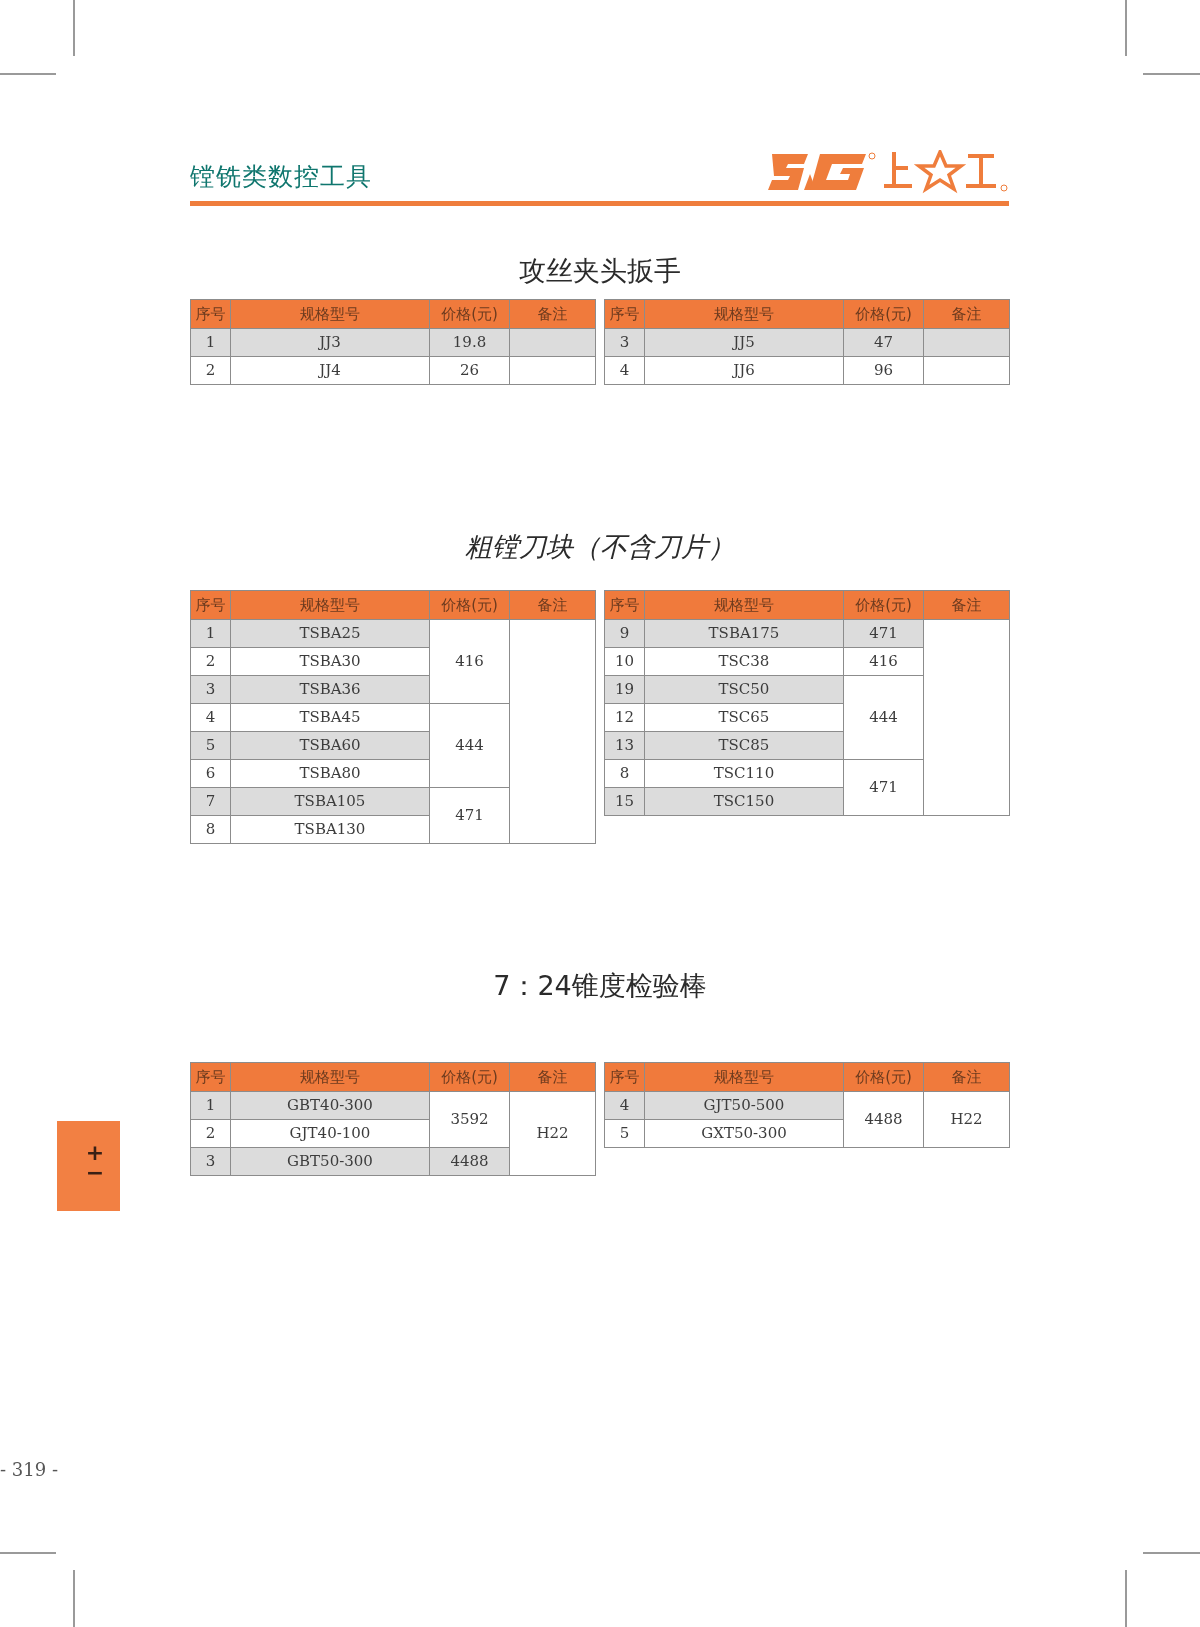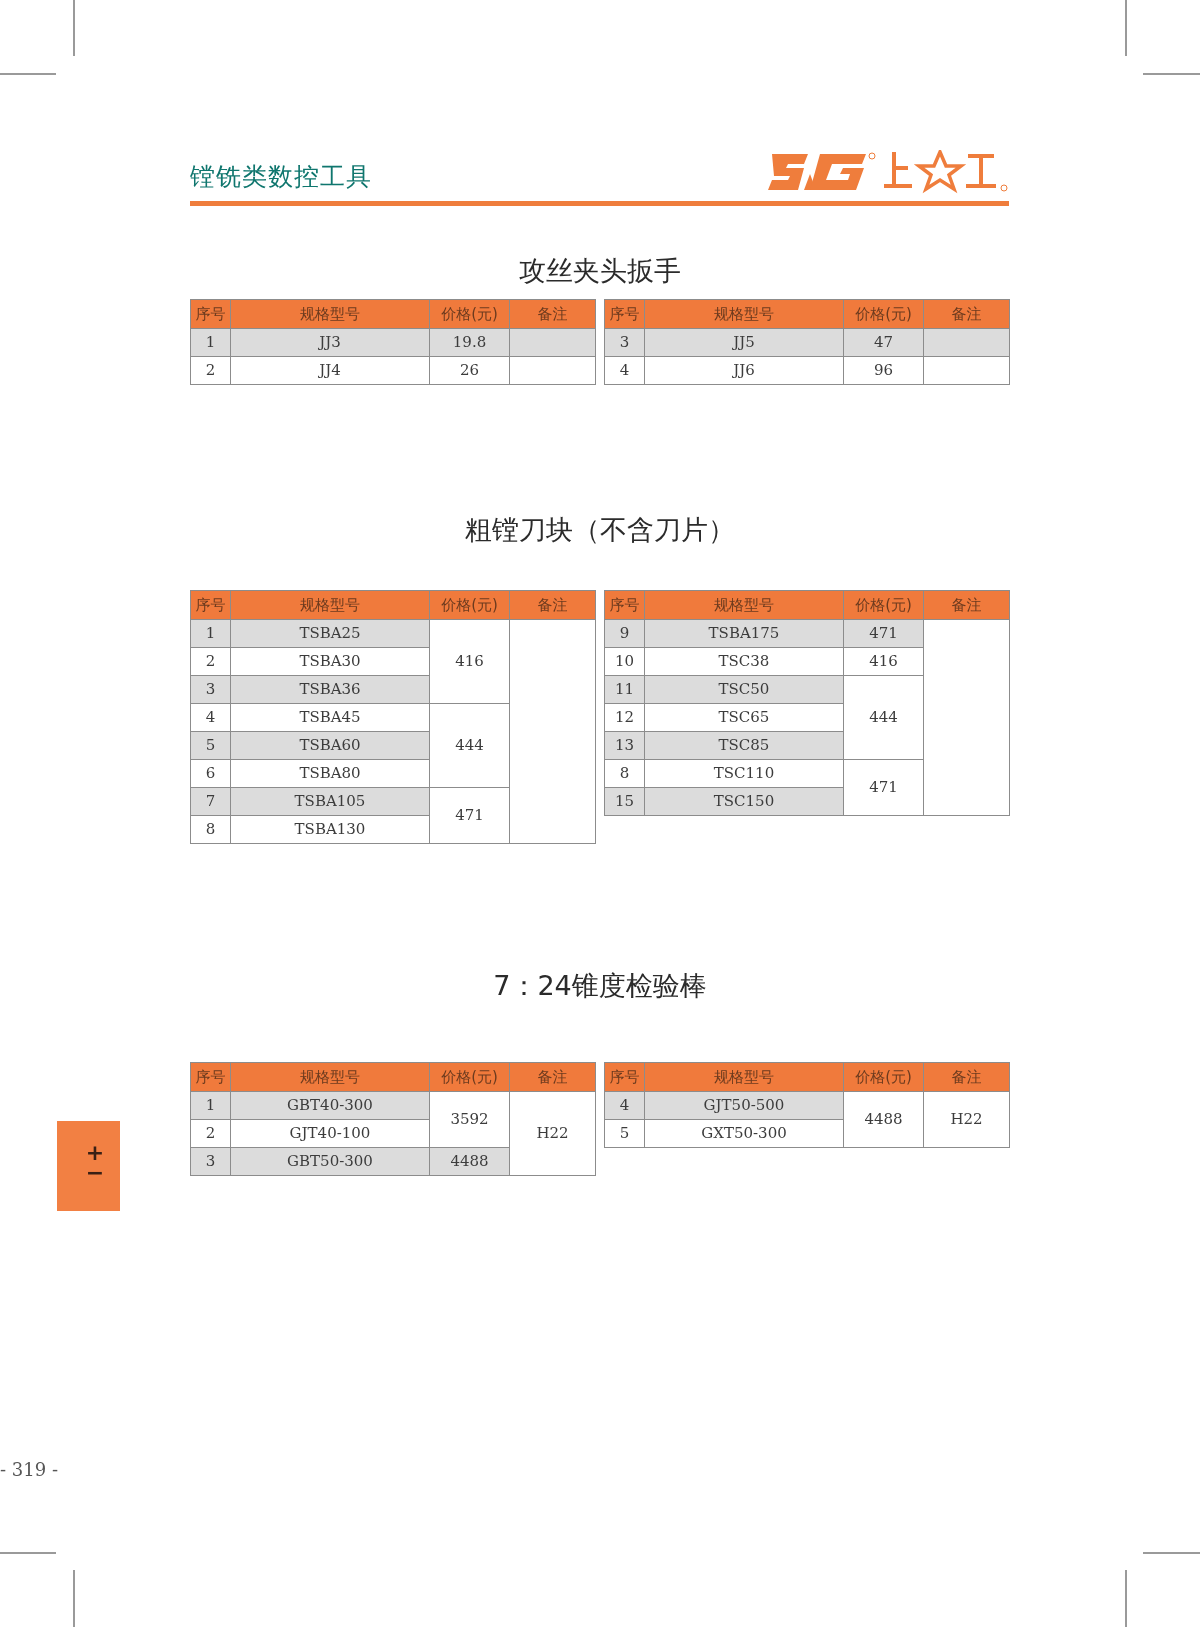--- a/index.html
+++ b/index.html
@@ -106,21 +106,21 @@
   </tr>
   <tr>
     <td class="w">4</td>
     <td class="w">JJ6</td>
     <td class="w">96</td>
     <td class="w"></td>
   </tr>
 </tbody>
   </table>
 
-<div class="section-title" style="top:512px;">粗镗刀块（不含刀片）</div>
+<div class="section-title" style="top:529px;font-style:italic;">粗镗刀块（不含刀片）</div>
 
 <table class="pt" style="left:190px;top:590px;width:405px;">
   <colgroup>
       <col style="width:40px">
       <col style="width:199px">
       <col style="width:80px">
       <col style="width:86px">
     </colgroup>
   <tbody>
       <tr>
@@ -187,21 +187,21 @@
     <td class="g">TSBA175</td>
     <td class="g">471</td>
     <td class="w" rowspan="7"></td>
   </tr>
   <tr>
     <td class="w">10</td>
     <td class="w">TSC38</td>
     <td class="w">416</td>
   </tr>
   <tr>
-    <td class="g">11</td>
+    <td class="g">19</td>
     <td class="g">TSC50</td>
     <td class="w" rowspan="3">444</td>
   </tr>
   <tr>
     <td class="w">12</td>
     <td class="w">TSC65</td>
   </tr>
   <tr>
     <td class="g">13</td>
     <td class="g">TSC85</td>

